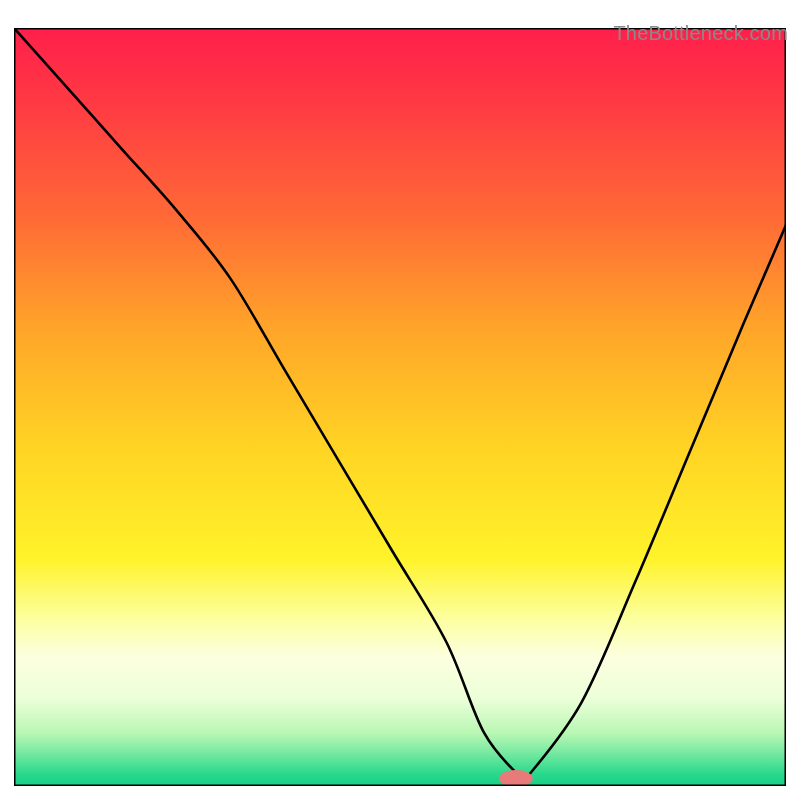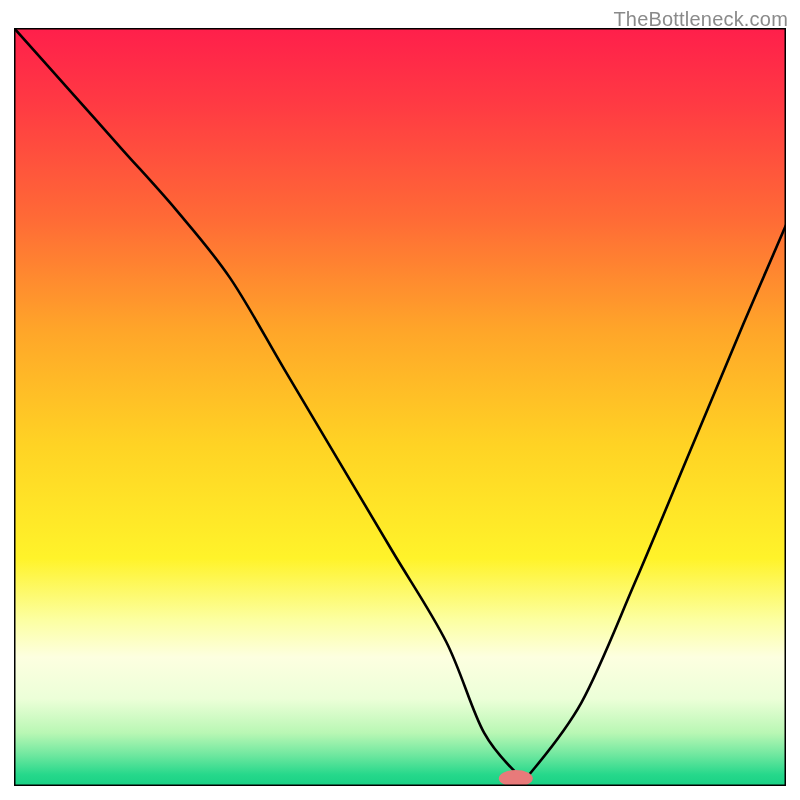--- a/index.html
+++ b/index.html
@@ -6,21 +6,21 @@
     margin: 0;
     padding: 0;
     width: 800px;
     height: 800px;
     background: #ffffff;
     font-family: Arial, Helvetica, sans-serif;
     position: relative;
   }
   .watermark {
     position: absolute;
-    top: 8px;
+    top: 22px;
     right: 12px;
     color: #8a8a8a;
     font-size: 20px;
     letter-spacing: 0.2px;
     z-index: 3;
   }
   .plot-area {
     position: absolute;
     left: 14px;
     top: 28px;

